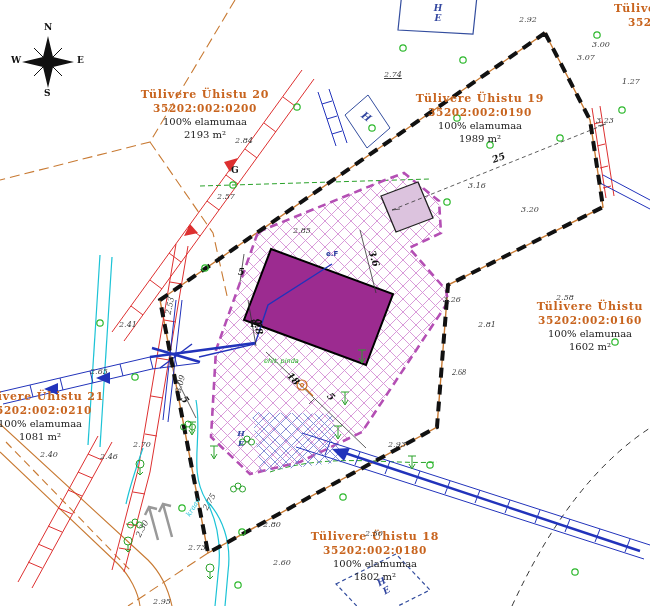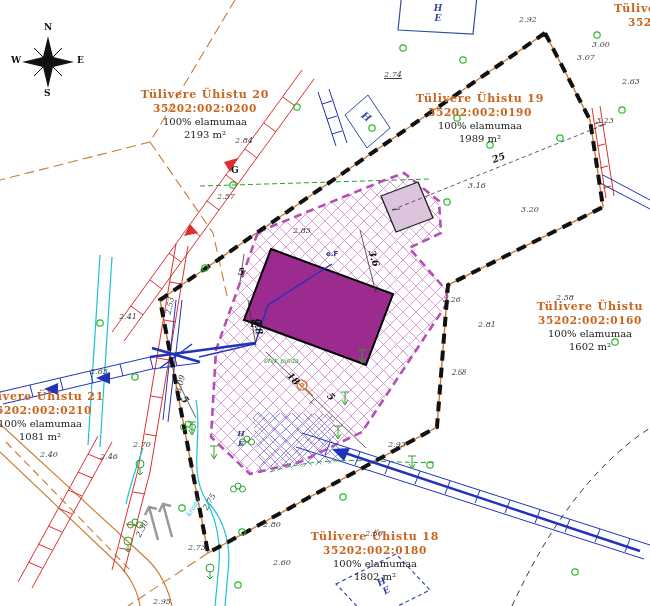--- a/index.html
+++ b/index.html
@@ -260,33 +260,33 @@
 E</div>
     <div class="blue-letters" style="left:358px;top:112px;width:16px;transform:rotate(38deg);font-size:10px;">H</div>
     <div class="blue-letters" style="left:233px;top:428px;width:16px;font-size:8px;">H
 E</div>
     <div class="blue-letters" style="left:374px;top:576px;width:20px;transform:rotate(-30deg);">H
 E</div>
   <div class="elev" style="left: 519px; top: 15px;">2.92</div>
       <div class="elev" style="left: 384px; top: 70px; text-decoration: underline;">2.74</div>
       <div class="elev" style="left: 592px; top: 40px;">3.00</div>
       <div class="elev" style="left: 577px; top: 53px;">3.07</div>
-      <div class="elev" style="left: 622px; top: 77px;">2.63</div>
+      <div class="elev" style="left: 622px; top: 77px;">1.27</div>
       <div class="elev" style="left: 596px; top: 116px;">3.23</div>
       <div class="elev" style="left: 235px; top: 136px;">2.84</div>
       <div class="elev" style="left: 181px; top: 192px; margin-left: 36px;">2.57</div>
       <div class="elev" style="left: 468px; top: 181px;">3.16</div>
       <div class="elev" style="left: 521px; top: 205px;">3.20</div>
       <div class="elev" style="left: 293px; top: 226px;">2.85</div>
       <div class="elev" style="left: 556px; top: 293px;">2.58</div>
       <div class="elev" style="left: 452px; top: 368px; font-family: Liberation Serif, serif;">2.68</div>
       <div class="elev" style="left: 478px; top: 320px;">2.81</div>
       <div class="elev" style="left: 443px; top: 295px;">3.26</div>
       <div class="elev" style="left: 90px; top: 367px;">2.65</div>
-      <div class="elev" style="left: 119px; top: 312px;">2.41</div>
+      <div class="elev" style="left: 119px; top: 320px;">2.41</div>
       <div class="elev" style="left: 100px; top: 452px;">2.46</div>
       <div class="elev" style="left: 40px; top: 450px;">2.40</div>
       <div class="elev" style="left: 133px; top: 440px;">2.70</div>
       <div class="elev" style="left: 263px; top: 520px;">2.80</div>
       <div class="elev" style="left: 273px; top: 558px;">2.60</div>
       <div class="elev" style="left: 365px; top: 529px;">2.50</div>
       <div class="elev" style="left: 388px; top: 440px; text-align: right;">2.93</div>
       <div class="elev" style="left: 153px; top: 597px;">2.95</div>
       <div class="elev" style="left: 188px; top: 543px;">2.73</div>
       <div class="elev" style="left: 168px; top: 310px; transform: rotate(-78deg);">2.53</div>

